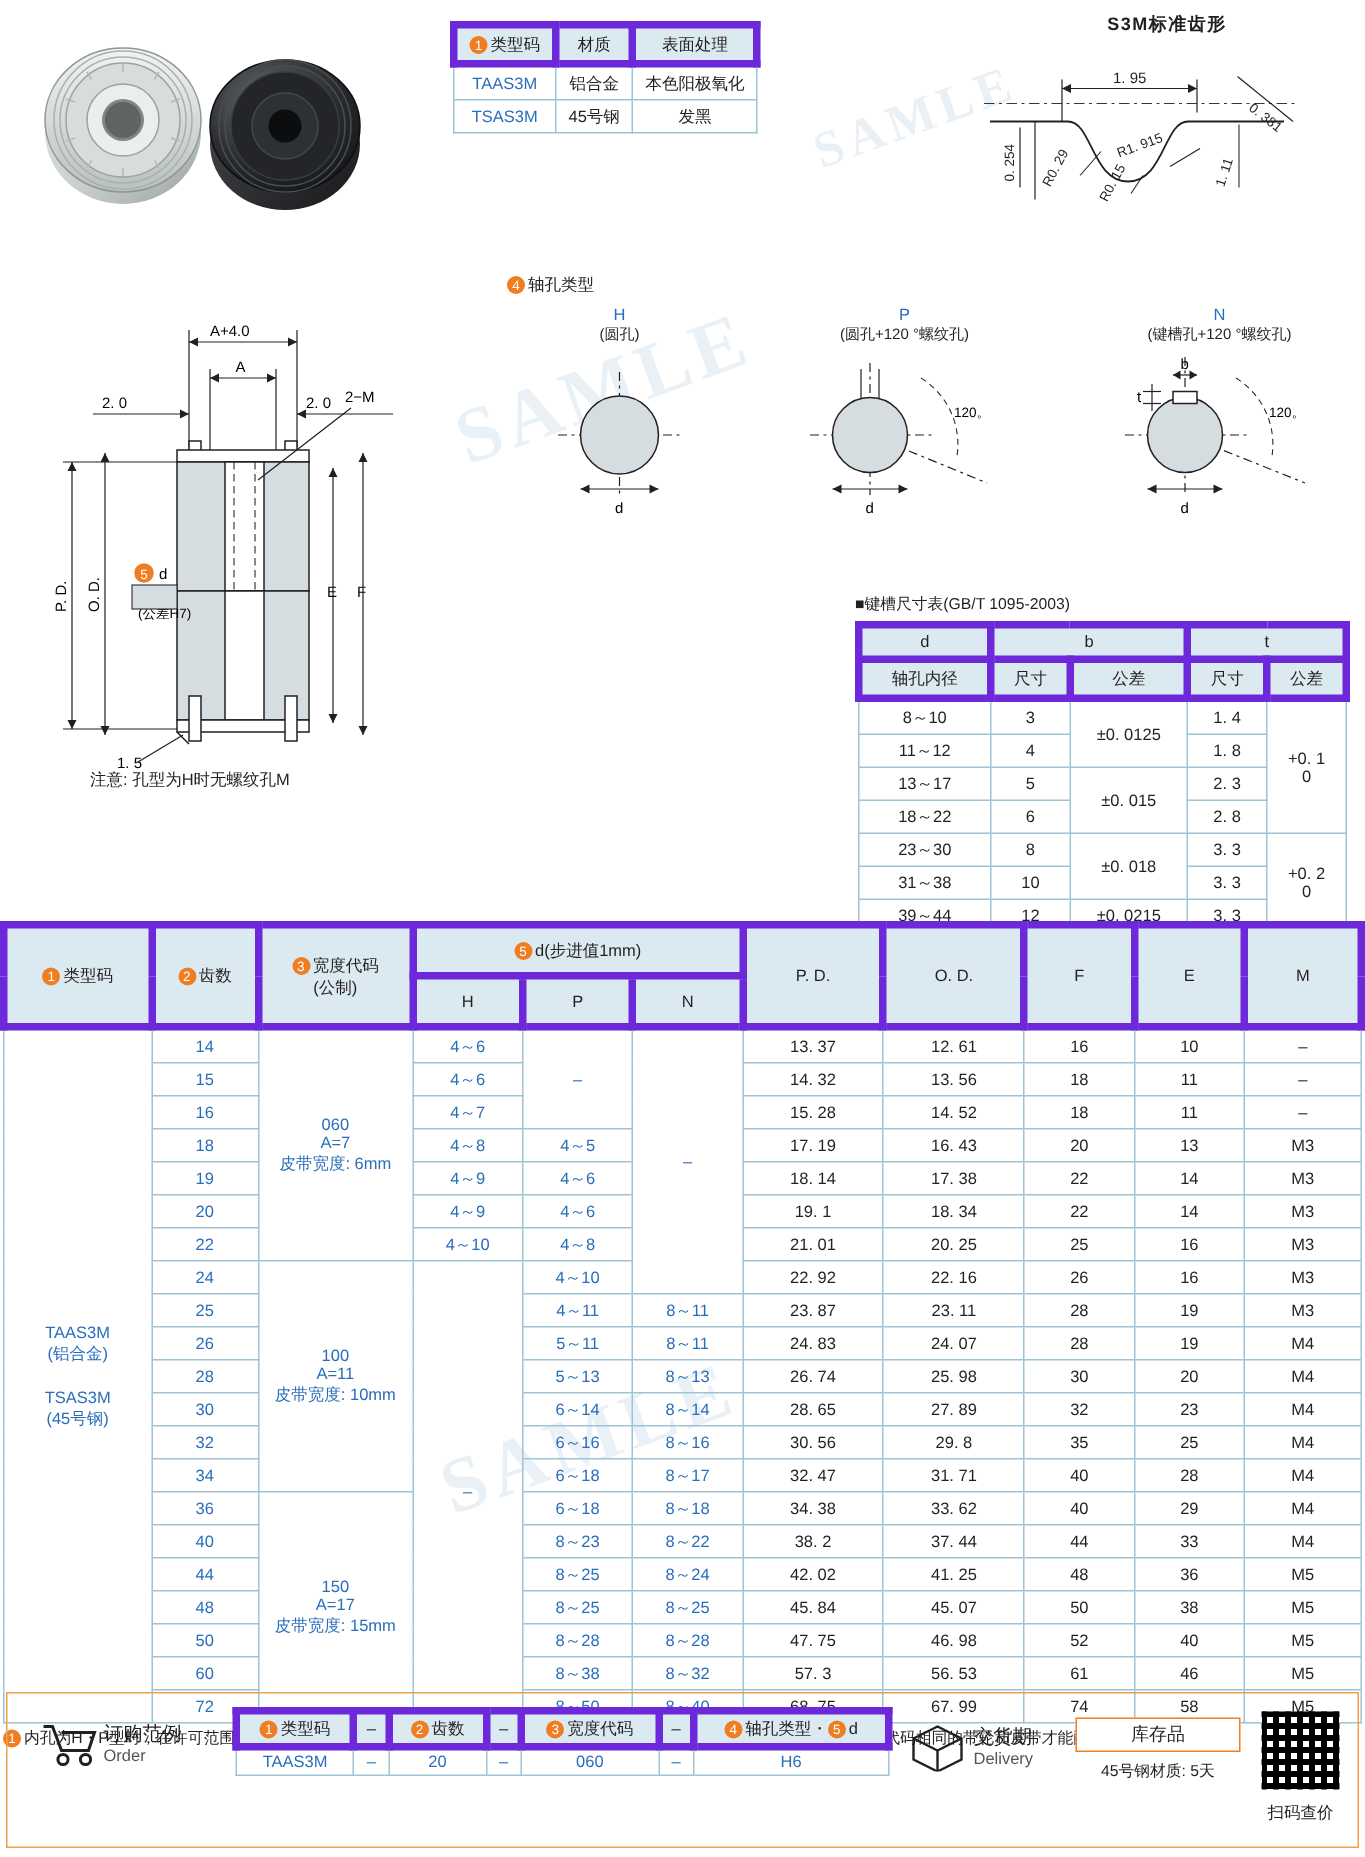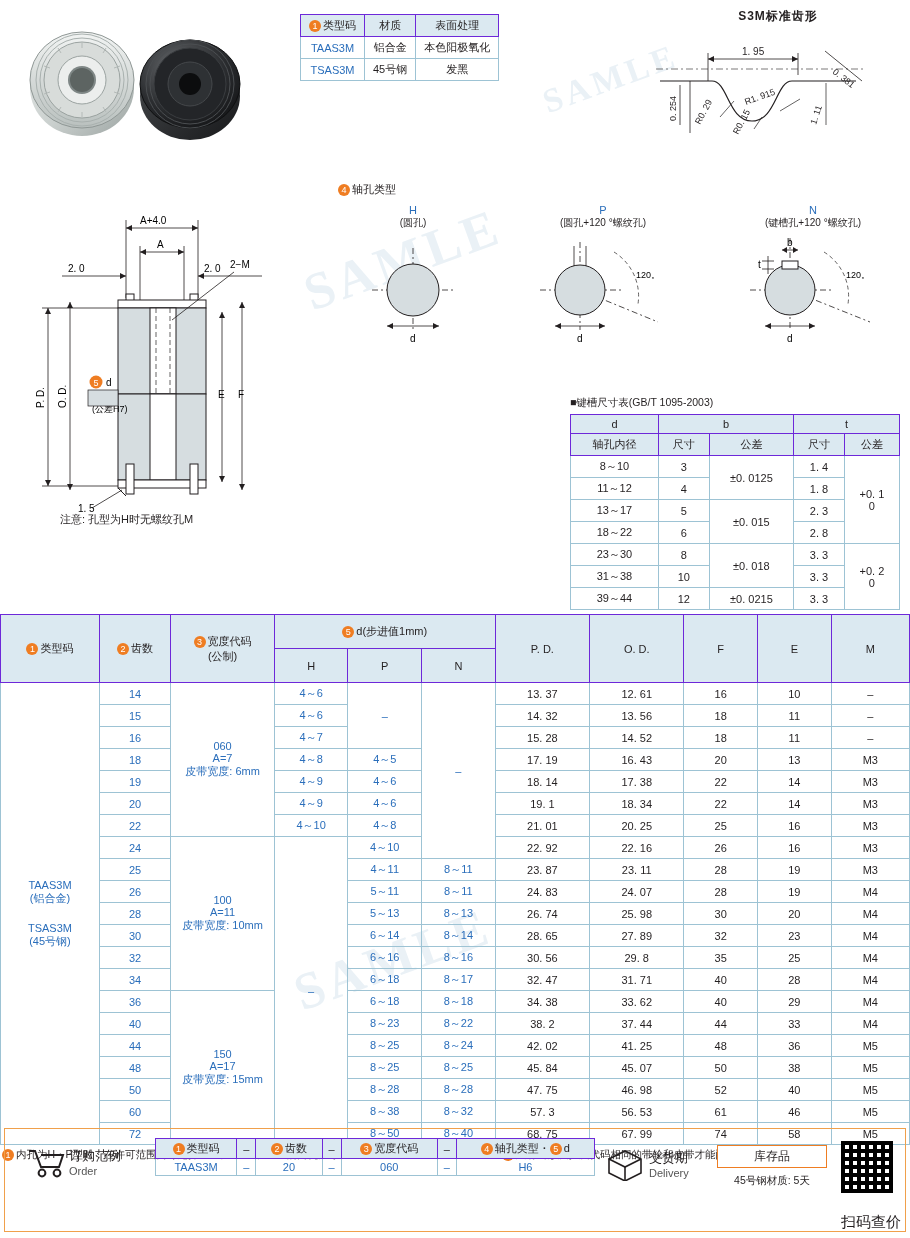--- a/index.html
+++ b/index.html
@@ -15,21 +15,21 @@
   .wm {
     position:absolute; color:#eaf1f6; font-size:52px; font-weight:bold;
     letter-spacing:4px; transform:rotate(-20deg); pointer-events:none;
     font-family:"Liberation Serif", serif;
   }
   
   table { border-collapse:collapse; }
   .bl { border:1px solid #9dc3d4; }
   .th {
     background:#dbe9f1; color:#231f20; text-align:center; font-size:11px;
-    border:1px solid #6d28d9; padding:3px 4px;margin-left:35px;
+    border:5px solid #6d28d9; padding:3px 4px;margin-left:35px;
   }
   .td { text-align:center; border:1px solid #9dc3d4; padding:3px 4px; }
   .blue { color:#2a6ebb; }
   .circ {
     display:inline-block; width:12px; height:12px; border-radius:50%;
     background:#ef7d22; color:#fff; font-size:9px; line-height:12px;
     text-align:center; margin-right:2px; vertical-align:middle;
   }
   
   #top { position:relative; height:612px; }
@@ -794,16 +794,16 @@
       </div>
     </div>
 
     <div style="position:absolute; left:712px; top:16px; width:110px; text-align:center;">
       <div class="deliv-box">库存品</div>
       <div style="font-size:10.5px; margin-top:6px;">45号钢材质: 5天</div>
     </div>
 
     <div style="position:absolute; left:836px; top:12px; text-align:center;">
       <div class="qr"></div>
-      <div style="font-size:15px; margin-top:20px;">扫码查价</div>
+      <div style="font-size:11px; margin-top:8px;">扫码查价</div>
     </div>
   </div>
 </div>
 
 </body></html>

